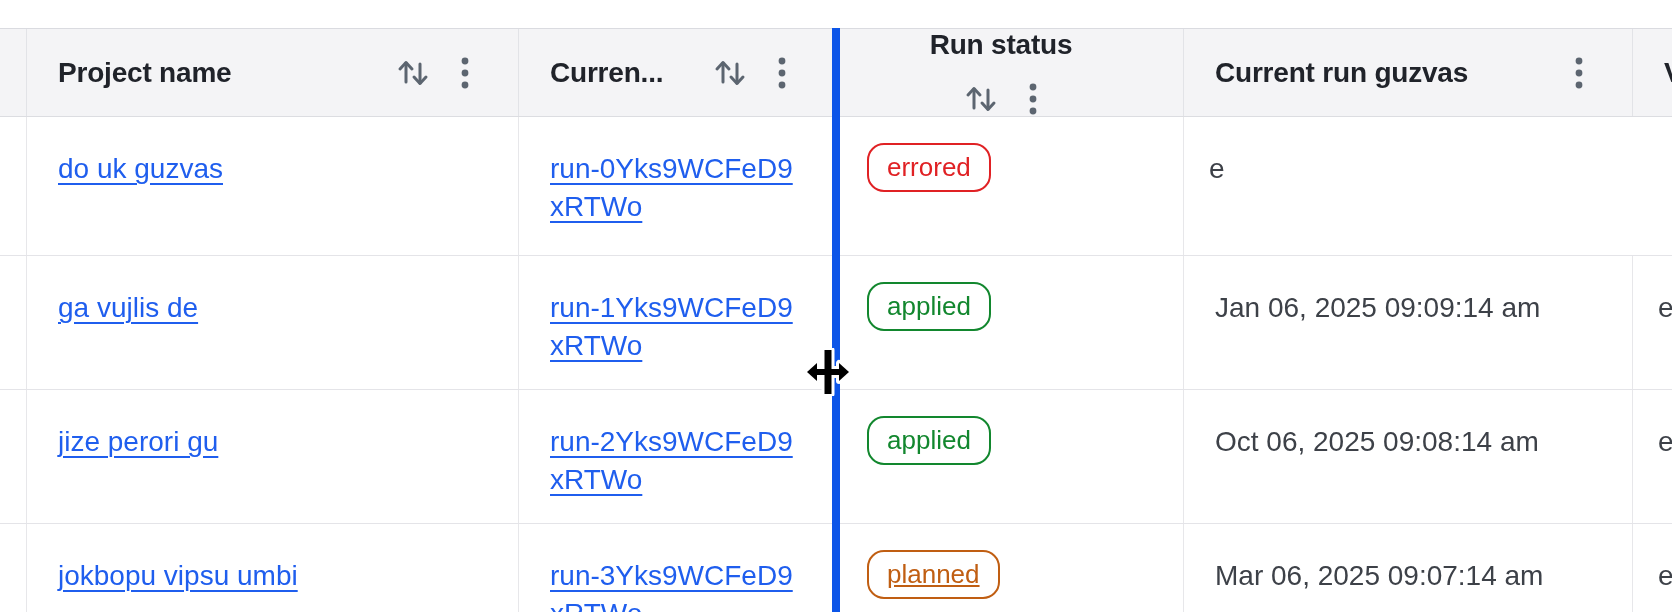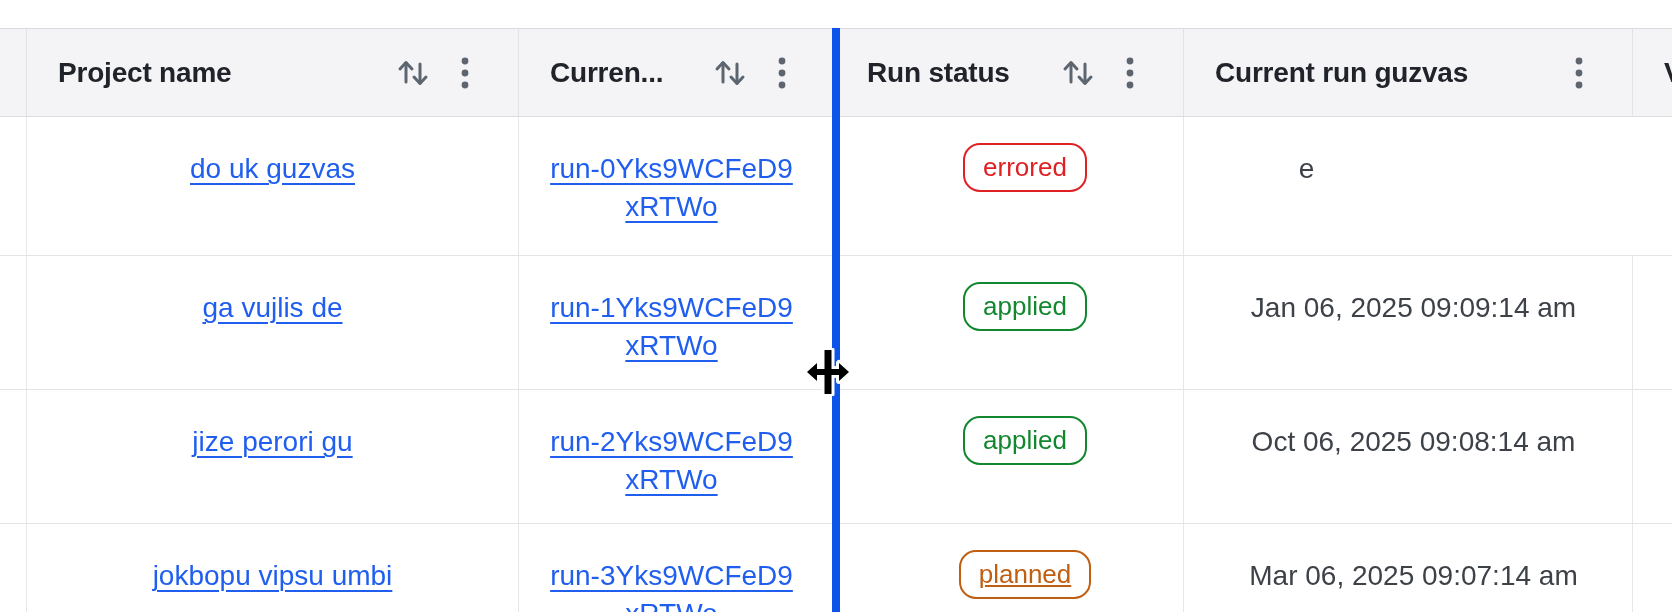--- a/index.html
+++ b/index.html
@@ -14,25 +14,25 @@
   .screen{position:relative;width:1672px;height:612px;background:#fff;overflow:hidden;}
   .tbl{position:absolute;left:0;top:28px;width:1900px;}
   .thead{display:flex;height:89px;background:var(--header-bg);
          border-top:1px solid #dadbe0;border-bottom:1px solid #dcdde1;}
   .th{display:flex;align-items:center;padding:0 48px 0 31px;border-right:1px solid #e2e3e7;}
   .th-label{flex:1;font-size:28px;font-weight:700;color:var(--header-text);
             letter-spacing:-0.2px;white-space:nowrap;overflow:hidden;}
   .th-icons{display:flex;align-items:center;gap:30px;}
   .trow{display:flex;height:134px;border-bottom:1px solid var(--row-border);background:#fff;}
   .trow.r0{height:139px;}
-  .td{border-right:1px solid var(--col-border);overflow:hidden;text-align:center;}
+  .td{border-right:1px solid var(--col-border);overflow:hidden;}
   .c0{width:27px;}
   .c1{width:492px;gap:20px;}
   .c2{width:317px;}
-  .c3{width:348px;}
+  .c3{width:348px;flex-direction:column;}
   .c4{width:449px;}
   .c5{width:220px;border-right:none;}
   .td.c1{padding:33px 31px 0;}
   .td.c2{padding:33px 42px 0 31px;}
   .td.c3{padding:26px 0 0 31px;}
   .td.c4{padding:33px 20px 0 31px;}
   .td.c5{padding:33px 0 0 25px;}
   .th.c0{padding:0;}
   .th.c5{border-right:none;}
   a.cell-link{color:var(--link);font-size:28px;line-height:38px;text-decoration:underline;

